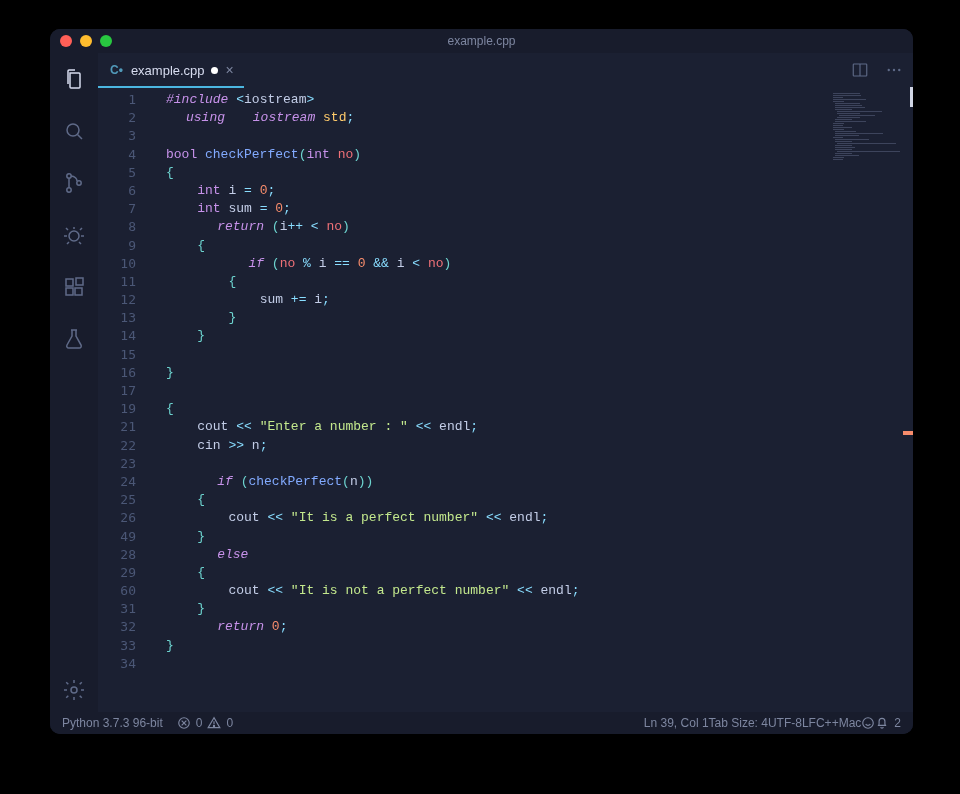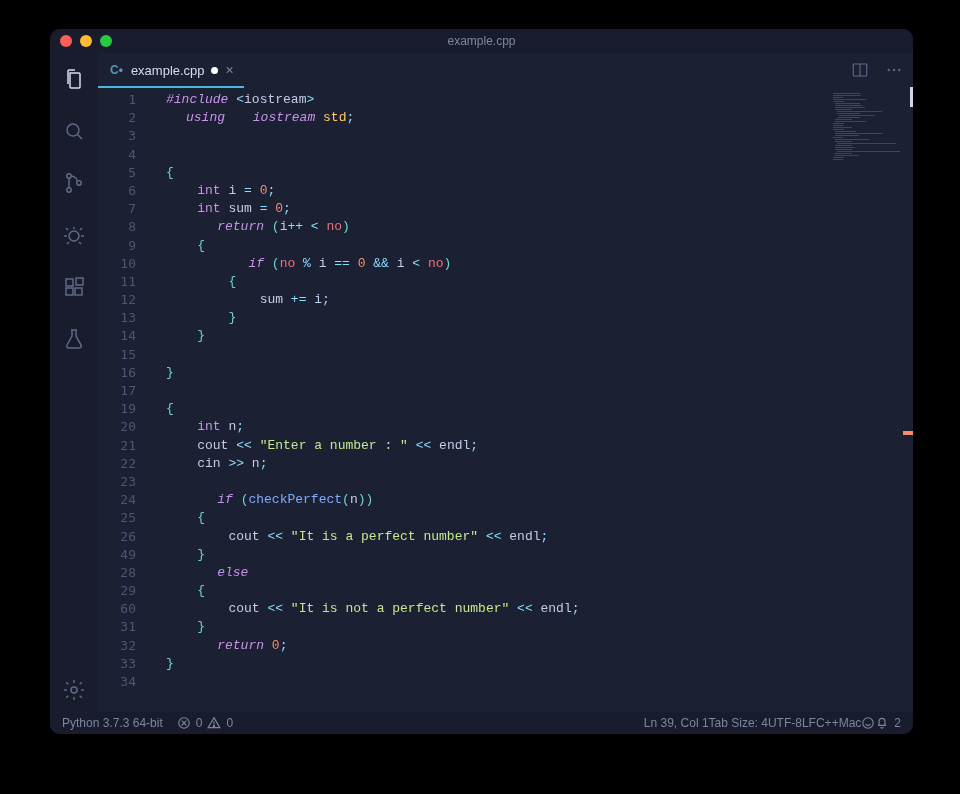--- a/index.html
+++ b/index.html
@@ -331,36 +331,35 @@
             </svg>
           </span>
         </div>
       </div>
 
       <div class="editor-wrap">
         <div class="editor" id="editor">
             <div class="code-line"><div class="gutter">1</div><div class="content"><span class="kd">#include </span><span class="op">&lt;</span><span class="id">iostream</span><span class="op">&gt;</span></div></div>
             <div class="code-line"><div class="gutter">2</div><div class="content"><span class="k">using </span><span class="k">iostream </span><span class="ns">std</span><span class="op">;</span></div></div>
             <div class="code-line"><div class="gutter">3</div><div class="content"></div></div>
-            <div class="code-line"><div class="gutter">4</div></div>
+            <div class="code-line"><div class="gutter">4</div><div class="content"><span class="ty">bool </span><span class="fn">checkPerfect</span><span class="pa">(</span><span class="ty">int </span><span class="va">no</span><span class="pa">)</span></div></div>
             <div class="code-line"><div class="gutter">5</div><div class="content"><span class="pa">{</span></div></div>
             <div class="code-line"><div class="gutter">6</div><div class="content"><span>    </span><span class="ty">int </span><span class="id">i </span><span class="op">= </span><span class="nu">0</span><span class="op">;</span></div></div>
             <div class="code-line"><div class="gutter">7</div><div class="content"><span>    </span><span class="ty">int </span><span class="id">sum </span><span class="op">= </span><span class="nu">0</span><span class="op">;</span></div></div>
             <div class="code-line"><div class="gutter">8</div><div class="content"><span>    </span><span class="k">return </span><span class="pa">(</span><span class="id">i</span><span class="op">++ &lt; </span><span class="va">no</span><span class="pa">)</span></div></div>
             <div class="code-line"><div class="gutter">9</div><div class="content"><span>    </span><span class="pa">{</span></div></div>
             <div class="code-line"><div class="gutter">10</div><div class="content"><span>        </span><span class="k">if </span><span class="pa">(</span><span class="va">no</span><span class="op"> % </span><span class="id">i </span><span class="op">== </span><span class="nu">0</span><span class="op"> &amp;&amp; </span><span class="id">i </span><span class="op">&lt; </span><span class="va">no</span><span class="pa">)</span></div></div>
             <div class="code-line"><div class="gutter">11</div><div class="content"><span>        </span><span class="pa">{</span></div></div>
             <div class="code-line"><div class="gutter">12</div><div class="content"><span>            </span><span class="id">sum </span><span class="op">+= </span><span class="id">i</span><span class="op">;</span></div></div>
             <div class="code-line"><div class="gutter">13</div><div class="content"><span>        </span><span class="pa">}</span></div></div>
             <div class="code-line"><div class="gutter">14</div><div class="content"><span>    </span><span class="pa">}</span></div></div>
             <div class="code-line"><div class="gutter">15</div></div>
             <div class="code-line"><div class="gutter">16</div><div class="content"><span class="pa">}</span></div></div>
             <div class="code-line"><div class="gutter">17</div><div class="content"></div></div>
             <div class="code-line"><div class="gutter">19</div><div class="content"><span class="pa">{</span></div></div>
-            <div class="code-line"><div class="gutter">20</div><div class="content"><span>    </span><span class="ty">int </span><span class="id">n</span><span class="op">;</span></div></div>
             <div class="code-line"><div class="gutter">21</div><div class="content"><span>    </span><span class="id">cout </span><span class="op">&lt;&lt; </span><span class="st">"Enter a number : "</span><span class="op"> &lt;&lt; </span><span class="id">endl</span><span class="op">;</span></div></div>
             <div class="code-line"><div class="gutter">22</div><div class="content"><span>    </span><span class="id">cin </span><span class="op">&gt;&gt; </span><span class="id">n</span><span class="op">;</span></div></div>
             <div class="code-line"><div class="gutter">23</div><div class="content"></div></div>
             <div class="code-line"><div class="gutter">24</div><div class="content"><span>    </span><span class="k">if </span><span class="pa">(</span><span class="fn">checkPerfect</span><span class="pa">(</span><span class="id">n</span><span class="pa">))</span></div></div>
             <div class="code-line"><div class="gutter">25</div><div class="content"><span>    </span><span class="pa">{</span></div></div>
             <div class="code-line"><div class="gutter">26</div><div class="content"><span>        </span><span class="id">cout </span><span class="op">&lt;&lt; </span><span class="st">"It is a perfect number"</span><span class="op"> &lt;&lt; </span><span class="id">endl</span><span class="op">;</span></div></div>
             <div class="code-line"><div class="gutter">49</div><div class="content"><span>    </span><span class="pa">}</span></div></div>
             <div class="code-line"><div class="gutter">28</div><div class="content"><span>    </span><span class="k">else</span></div></div>
             <div class="code-line"><div class="gutter">29</div><div class="content"><span>    </span><span class="pa">{</span></div></div>
             <div class="code-line"><div class="gutter">60</div><div class="content"><span>        </span><span class="id">cout </span><span class="op">&lt;&lt; </span><span class="st">"It is not a perfect number"</span><span class="op"> &lt;&lt; </span><span class="id">endl</span><span class="op">;</span></div></div>
@@ -409,21 +408,21 @@
         <div class="overview-ruler">
           <div class="ovmark" style="top:55%"></div>
           <div class="ovmark2" style="top:0"></div>
         </div>
       </div>
     </div>
   </div>
 
   <div class="status">
     <div class="group">
-      <span>Python 3.7.3 64-bit</span>
+      <span>Python 3.7.3 96-bit</span>
     </div>
     <div class="group">
       <span class="ico">
         <svg width="14" height="14" viewBox="0 0 24 24" fill="none" stroke="currentColor" stroke-width="2">
             <circle cx="12" cy="12" r="9"></circle>
             <line x1="8" y1="8" x2="16" y2="16"></line>
             <line x1="16" y1="8" x2="8" y2="16"></line>
           </svg>
       </span>
       <span>0</span>

